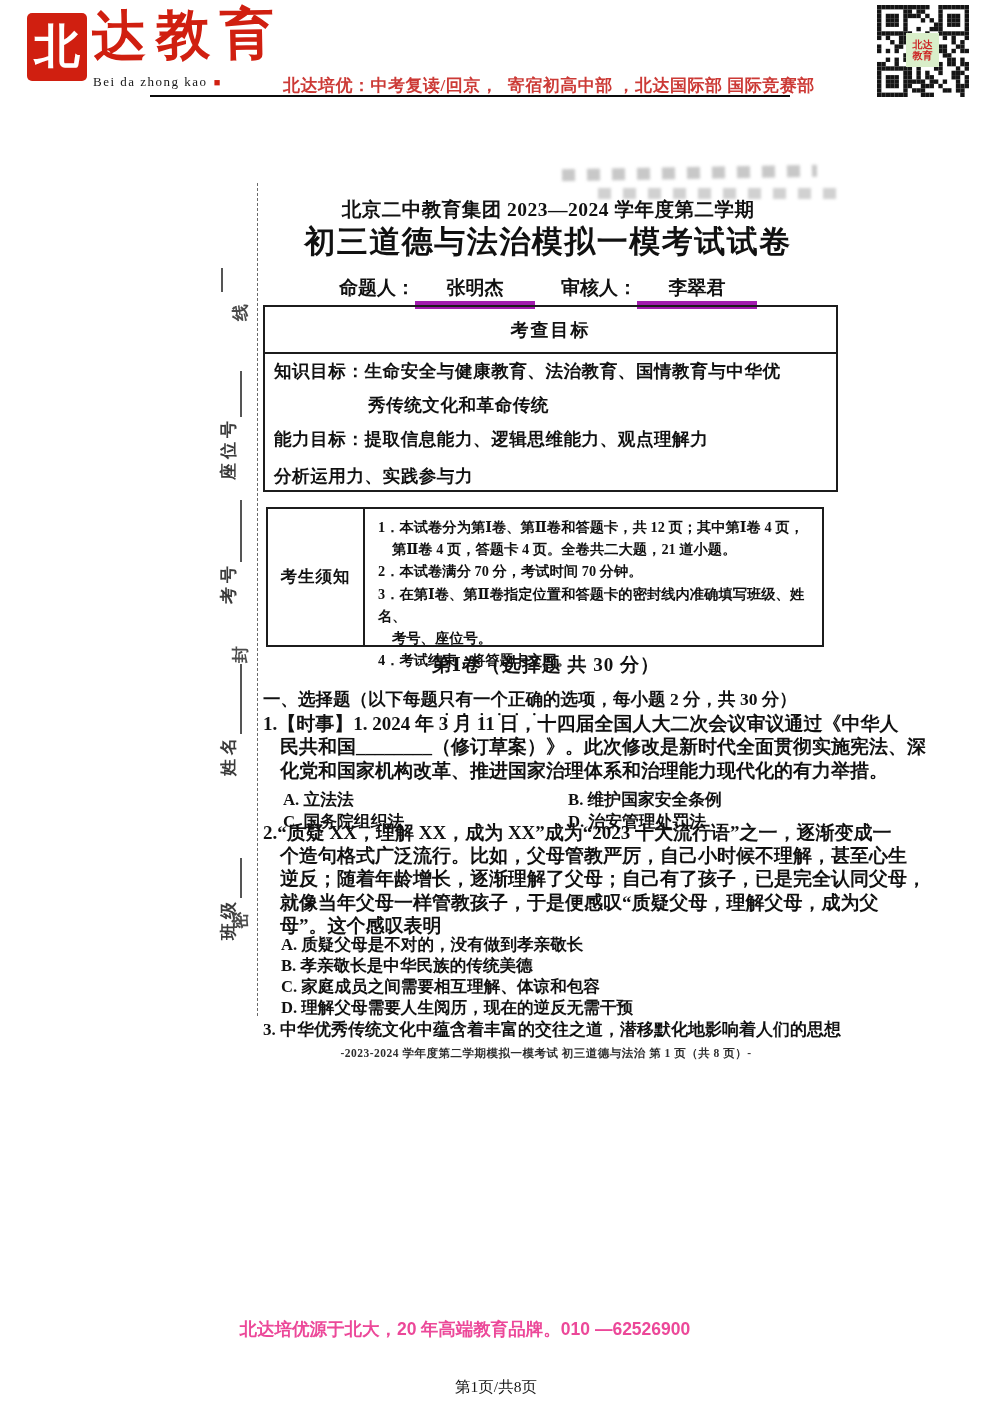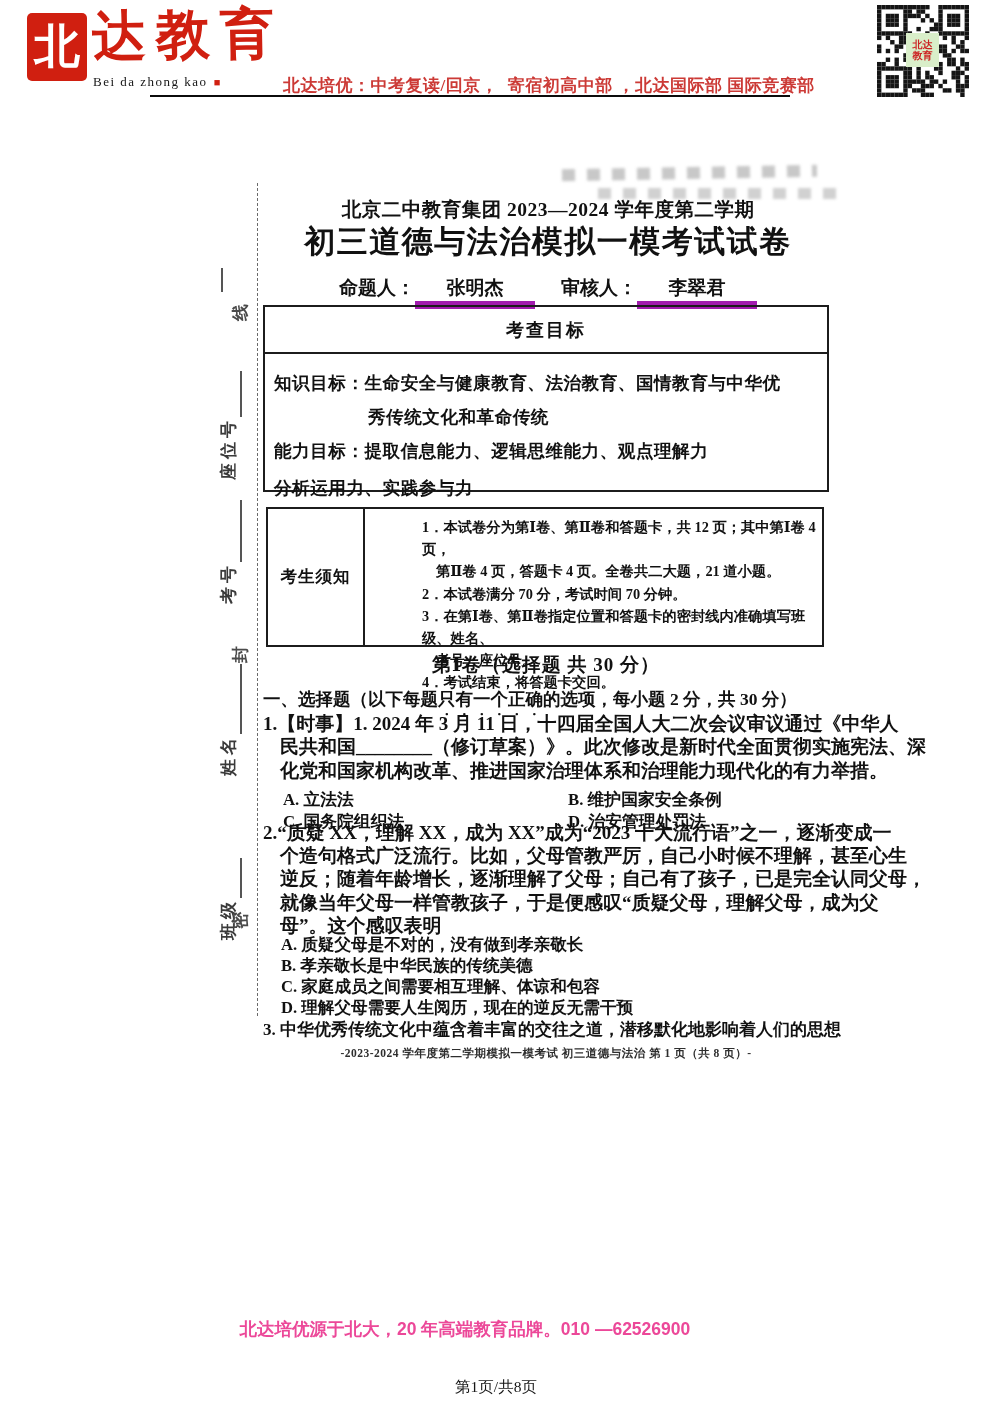--- a/index.html
+++ b/index.html
@@ -31,30 +31,30 @@
   .fields-strip .fld{letter-spacing:4px;line-height:26px;white-space:nowrap;}
   .fields-strip .blank{border-bottom:2px solid #555;height:22px;display:inline-block;}
   .chars-strip{left:228px;top:955px;width:690px;height:24px;}
   .chars-strip span{position:absolute;bottom:0;font-size:17px;color:#4a4a4a;font-weight:600;}
   
   .school-line{left:263px;top:196px;width:570px;text-align:center;font-size:19.5px;font-weight:600;letter-spacing:.5px;}
   .main-title{left:233px;top:221px;width:630px;text-align:center;font-size:31px;font-weight:700;letter-spacing:1.5px;}
   .byline{left:263px;top:275px;width:570px;text-align:center;font-size:19px;font-weight:600;}
   .uname{display:inline-block;min-width:108px;text-align:center;border-bottom:8px solid #a21caf;padding:0 6px;}
   .gap-l{margin-left:26px;}
-  .target-box{left:263px;top:305px;width:562px;height:183px;border:2px solid #1c1c1c;}
+  .target-box{left:263px;top:305px;width:562px;height:183px;border:2px solid #1c1c1c;padding-left:9px;}
   .target-head{position:absolute;left:0;top:0;width:100%;height:45px;border-bottom:2px solid #1c1c1c;
                display:flex;align-items:center;justify-content:center;font-size:18px;font-weight:700;letter-spacing:2px;}
-  .tline{position:absolute;left:9px;font-size:17.6px;font-weight:600;letter-spacing:.5px;white-space:nowrap;margin-top:12px;}
+  .tline{position:absolute;left:9px;font-size:17.6px;font-weight:600;letter-spacing:.5px;white-space:nowrap;}
   .tl1{top:52px;} .tl2{top:86px;left:103px;} .tl3{top:120px;} .tl4{top:157px;}
   .notice-box{left:266px;top:507px;width:554px;height:136px;border:2px solid #1c1c1c;}
   .notice-left{position:absolute;left:0;top:0;width:95px;height:100%;border-right:2px solid #1c1c1c;
                display:flex;align-items:center;justify-content:center;font-size:16.5px;font-weight:700;letter-spacing:1px;}
   .notice-lines{position:absolute;left:97px;top:0;right:0;padding:7px 2px 0 13px;font-size:14.3px;
-                line-height:22.2px;font-weight:600;margin-left:44px;}
+                line-height:22.2px;font-weight:600;}
   .notice-lines .cont{padding-left:14px;}
   .section-head{left:263px;top:652px;width:566px;text-align:center;font-size:19px;font-weight:700;letter-spacing:1px;}
   .part-head{left:263px;top:687px;width:590px;font-size:17.5px;font-weight:600;white-space:nowrap;}
   .part-head b{font-weight:700;}
   .emph{text-emphasis:filled dot;-webkit-text-emphasis:filled dot;
         text-emphasis-position:under right;-webkit-text-emphasis-position:under right;}
   .qblock{font-size:19px;line-height:23.4px;font-weight:600;white-space:nowrap;}
   .q1{left:263px;top:712px;width:600px;}
   .q2{left:263px;top:821px;width:600px;line-height:23.2px;}
   .indent{padding-left:17px;}

